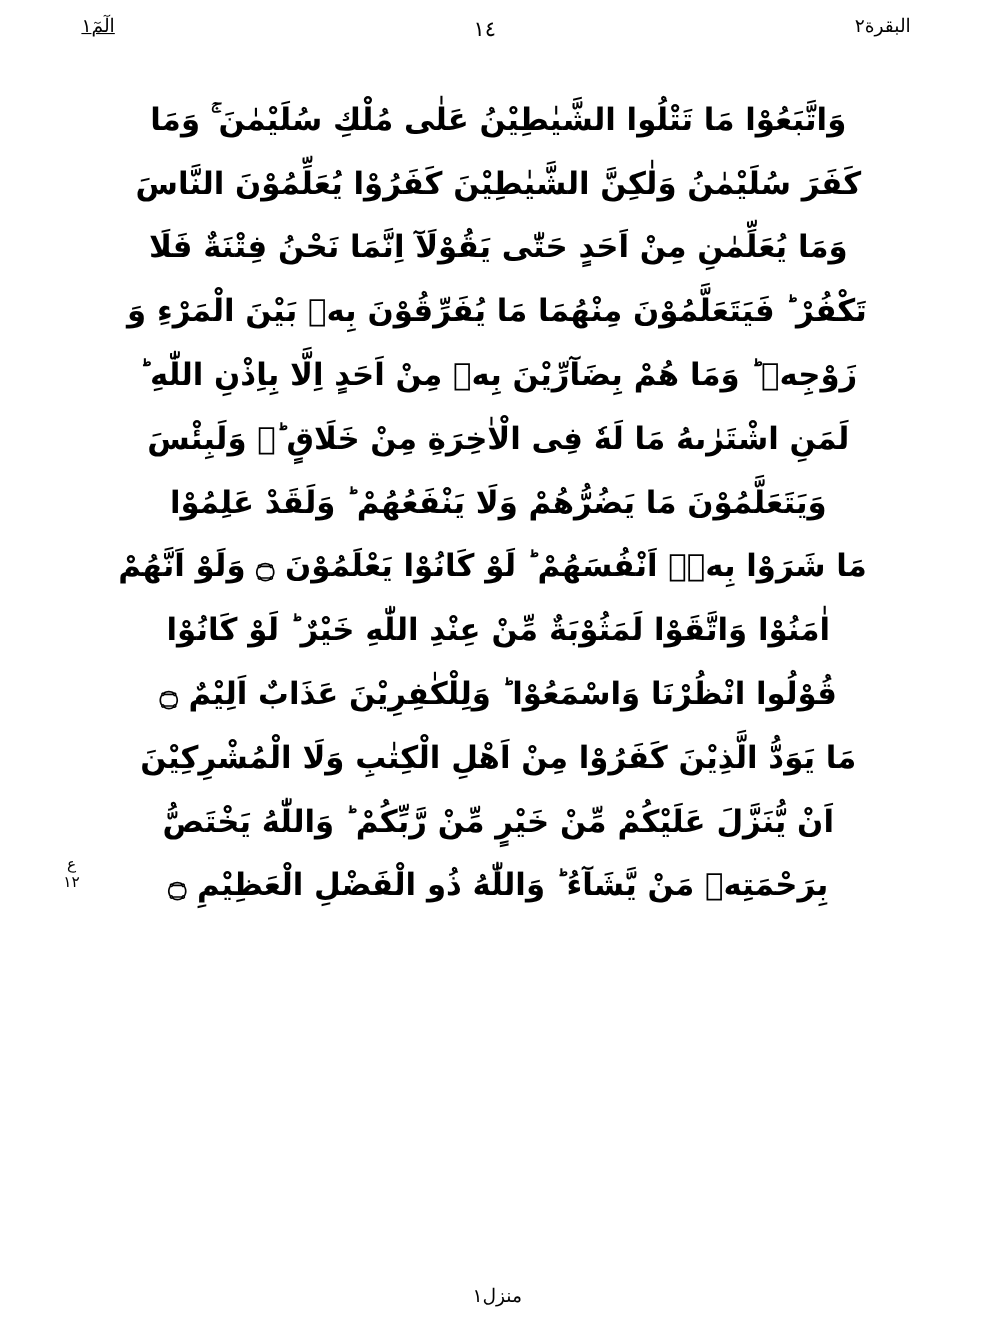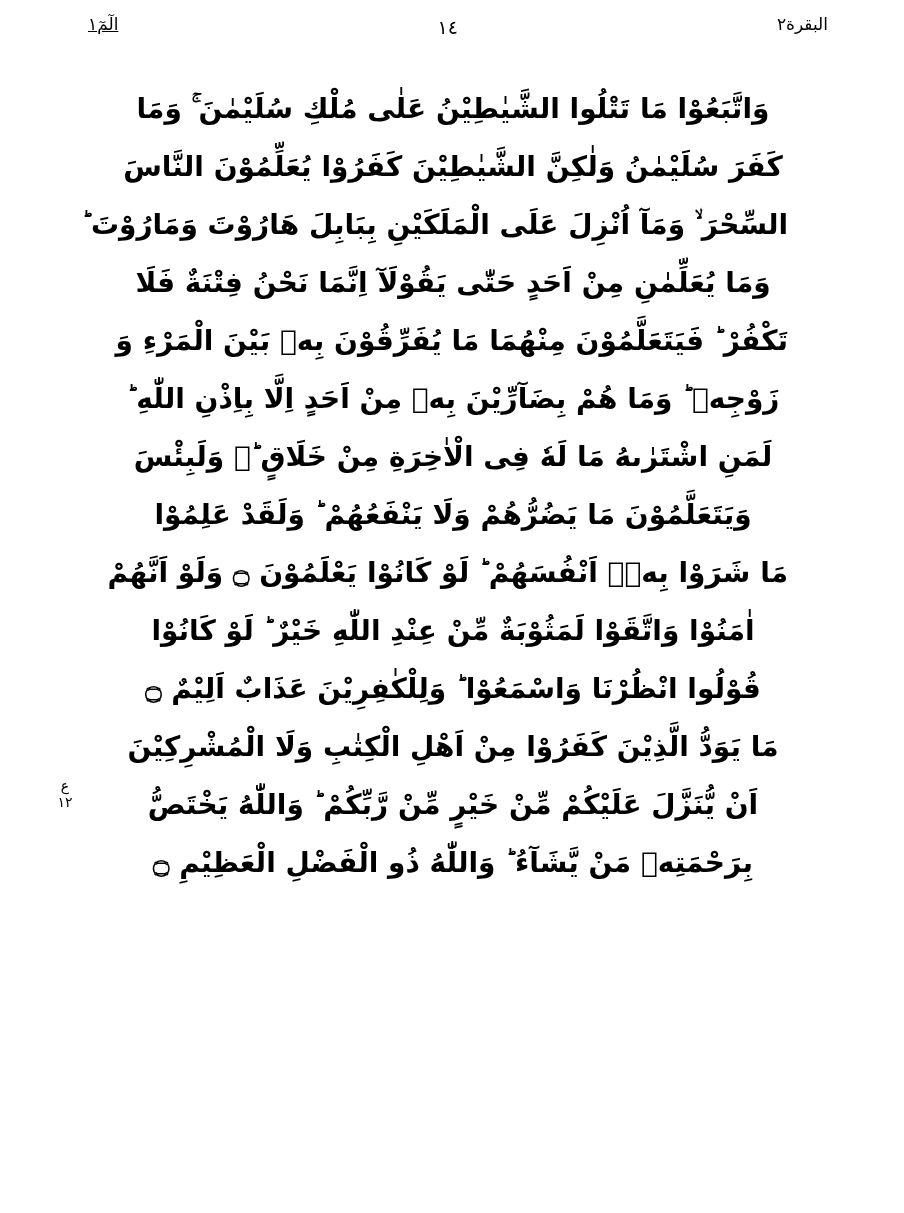--- a/index.html
+++ b/index.html
@@ -42,21 +42,21 @@
     text-align: center;
   }
   .header-surah {
     margin-right: 6px;
   }
   .header-page {
     font-size: 19px;
     margin-top: 2px;
   }
   .header-juz {
-    margin-left: 18px;
+    margin-left: 4px;
     text-decoration: underline;
   }
 
   
   .quran-body {
     position: absolute;
     top: 80px;
     left: 118px;
     width: 670px;
     direction: rtl;
@@ -108,33 +108,35 @@
 
   <div class="page-header">
     <div class="header-item header-surah">البقرة٢</div>
     <div class="header-item header-page">١٤</div>
     <div class="header-item header-juz">الٓمٓ١</div>
   </div>
 
   <div class="quran-body">
     <div class="aya-line">وَاتَّبَعُوْا مَا تَتْلُوا الشَّيٰطِيْنُ عَلٰى مُلْكِ سُلَيْمٰنَ ۚ وَمَا</div>
     <div class="aya-line">كَفَرَ سُلَيْمٰنُ وَلٰكِنَّ الشَّيٰطِيْنَ كَفَرُوْا يُعَلِّمُوْنَ النَّاسَ</div>
-    <div class="aya-line">السِّحْرَ ۙ وَمَآ اُنْزِلَ عَلَى الْمَلَكَيْنِ بِبَابِلَ هَارُوْتَ وَمَارُوْتَ ؕ</div>
     <div class="aya-line">وَمَا يُعَلِّمٰنِ مِنْ اَحَدٍ حَتّٰى يَقُوْلَآ اِنَّمَا نَحْنُ فِتْنَةٌ فَلَا</div>
     <div class="aya-line">تَكْفُرْ ؕ فَيَتَعَلَّمُوْنَ مِنْهُمَا مَا يُفَرِّقُوْنَ بِهٖ بَيْنَ الْمَرْءِ وَ</div>
     <div class="aya-line">زَوْجِهٖ ؕ وَمَا هُمْ بِضَآرِّيْنَ بِهٖ مِنْ اَحَدٍ اِلَّا بِاِذْنِ اللّٰهِ ؕ</div>
     <div class="aya-line">لَمَنِ اشْتَرٰىهُ مَا لَهٗ فِى الْاٰخِرَةِ مِنْ خَلَاقٍ ؕ۫ وَلَبِئْسَ</div>
     <div class="aya-line">وَيَتَعَلَّمُوْنَ مَا يَضُرُّهُمْ وَلَا يَنْفَعُهُمْ ؕ وَلَقَدْ عَلِمُوْا</div>
     <div class="aya-line">مَا شَرَوْا بِهٖۤ اَنْفُسَهُمْ ؕ لَوْ كَانُوْا يَعْلَمُوْنَ ۝ وَلَوْ اَنَّهُمْ</div>
     <div class="aya-line">اٰمَنُوْا وَاتَّقَوْا لَمَثُوْبَةٌ مِّنْ عِنْدِ اللّٰهِ خَيْرٌ ؕ لَوْ كَانُوْا</div>
     <div class="aya-line">قُوْلُوا انْظُرْنَا وَاسْمَعُوْا ؕ وَلِلْكٰفِرِيْنَ عَذَابٌ اَلِيْمٌ ۝</div>
     <div class="aya-line">مَا يَوَدُّ الَّذِيْنَ كَفَرُوْا مِنْ اَهْلِ الْكِتٰبِ وَلَا الْمُشْرِكِيْنَ</div>
     <div class="aya-line">اَنْ يُّنَزَّلَ عَلَيْكُمْ مِّنْ خَيْرٍ مِّنْ رَّبِّكُمْ ؕ وَاللّٰهُ يَخْتَصُّ</div>
     <div class="aya-line">بِرَحْمَتِهٖ مَنْ يَّشَآءُ ؕ وَاللّٰهُ ذُو الْفَضْلِ الْعَظِيْمِ ۝</div>
   </div>
 
   <div class="side-marker">
     <div>ع</div>
     <div>١٢</div>
   </div>
 
+  <div class="page-footer">
+    <span class="footer-text">منزل١</span>
+  </div>
 
 </div>
 
 </body></html>

